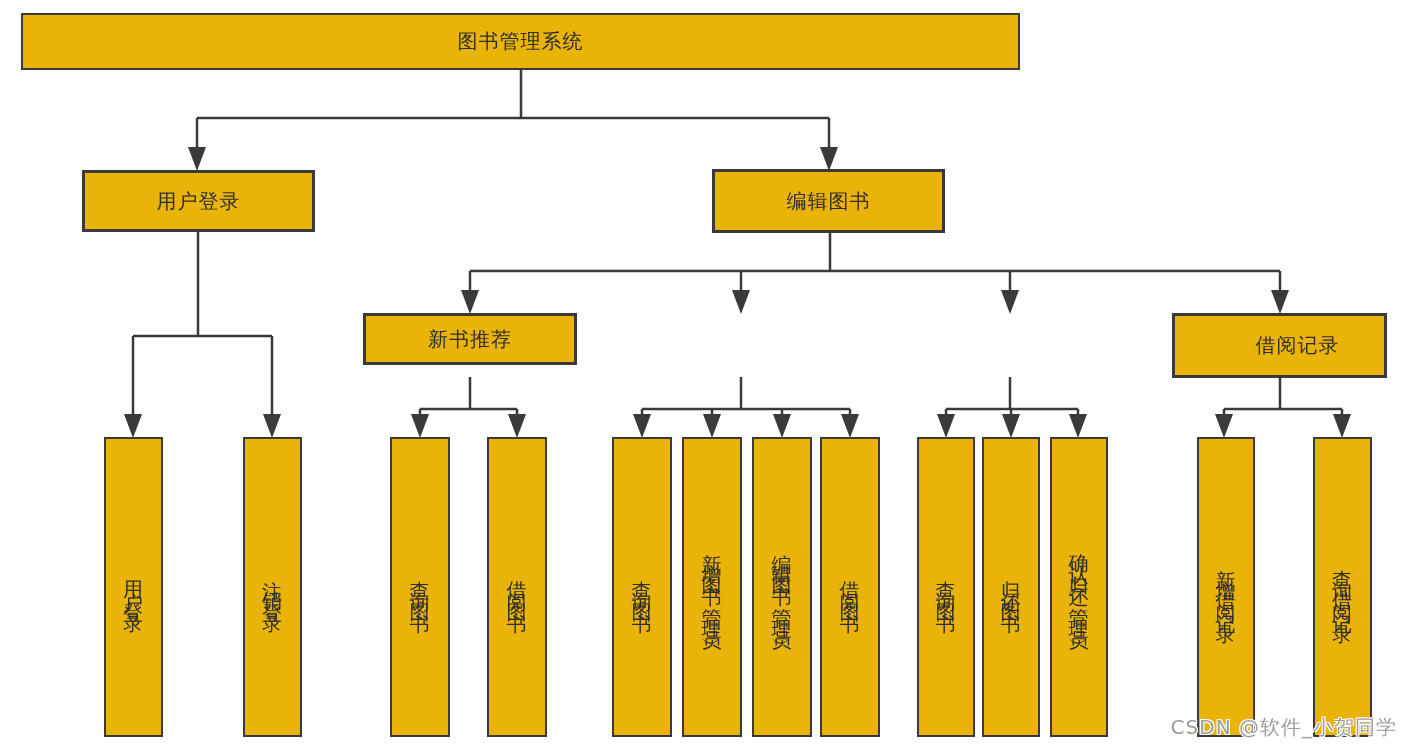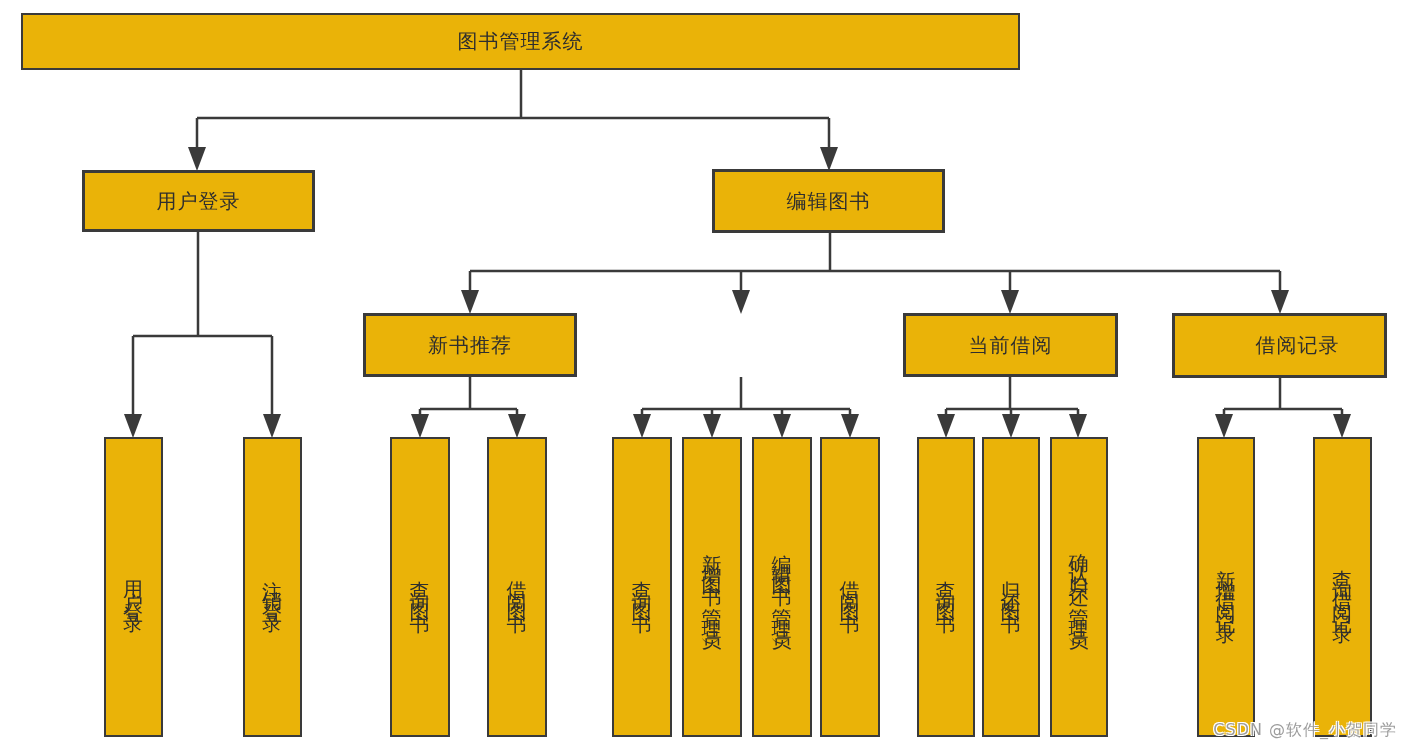--- a/index.html
+++ b/index.html
@@ -27,21 +27,21 @@
     writing-mode:vertical-rl;
     text-orientation:mixed;
     font-size:20px;
     letter-spacing:11px;
     border-width:2px;
     line-height:1;
   }
   .watermark{
     position:absolute;
     right:8px;bottom:6px;
-    font-size:16px;
+    font-size:20px;
     color:#9c9c9c;
     text-shadow:
       -1px -1px 0 #ffffff, 1px -1px 0 #ffffff,
       -1px  1px 0 #ffffff, 1px  1px 0 #ffffff;
     letter-spacing:1px;
     white-space:nowrap;
   }
 </style>
 </head>
 <body>
@@ -86,22 +86,21 @@
       <polygon points="1215,414 1233,414 1224,438"></polygon>
       <polygon points="1333,414 1351,414 1342,438"></polygon>
     </g>
   </svg>
 
   <div class="node hbox root" style="left:21px;top:13px;width:999px;height:57px;">图书管理系统</div>
 
   <div class="node hbox" style="left:82px;top:170px;width:233px;height:62px;">用户登录</div>
   <div class="node hbox" style="left:712px;top:169px;width:233px;height:64px;">编辑图书</div>
 
-  <div class="node hbox" style="left:363px;top:313px;width:214px;height:64px;">新书推荐</div>
-  <div class="node hbox" style="left:903px;top:313px;width:215px;height:64px;">当前借阅</div>
+  <div class="node hbox" style="left:363px;top:313px;width:214px;height:52px;">新书推荐</div>
   <div class="node hbox" style="left:1172px;top:313px;width:215px;height:65px;padding-left:36px;">借阅记录</div>
 
   <div class="node vbox" style="left:104px;width:59px;">用户登录</div>
   <div class="node vbox" style="left:243px;width:59px;">注销登录</div>
 
   <div class="node vbox" style="left:390px;width:60px;">查询图书</div>
   <div class="node vbox" style="left:487px;width:60px;">借阅图书</div>
 
   <div class="node vbox" style="left:612px;width:60px;">查询图书</div>
   <div class="node vbox" style="left:682px;width:60px;">新增图书（管理员）</div>

